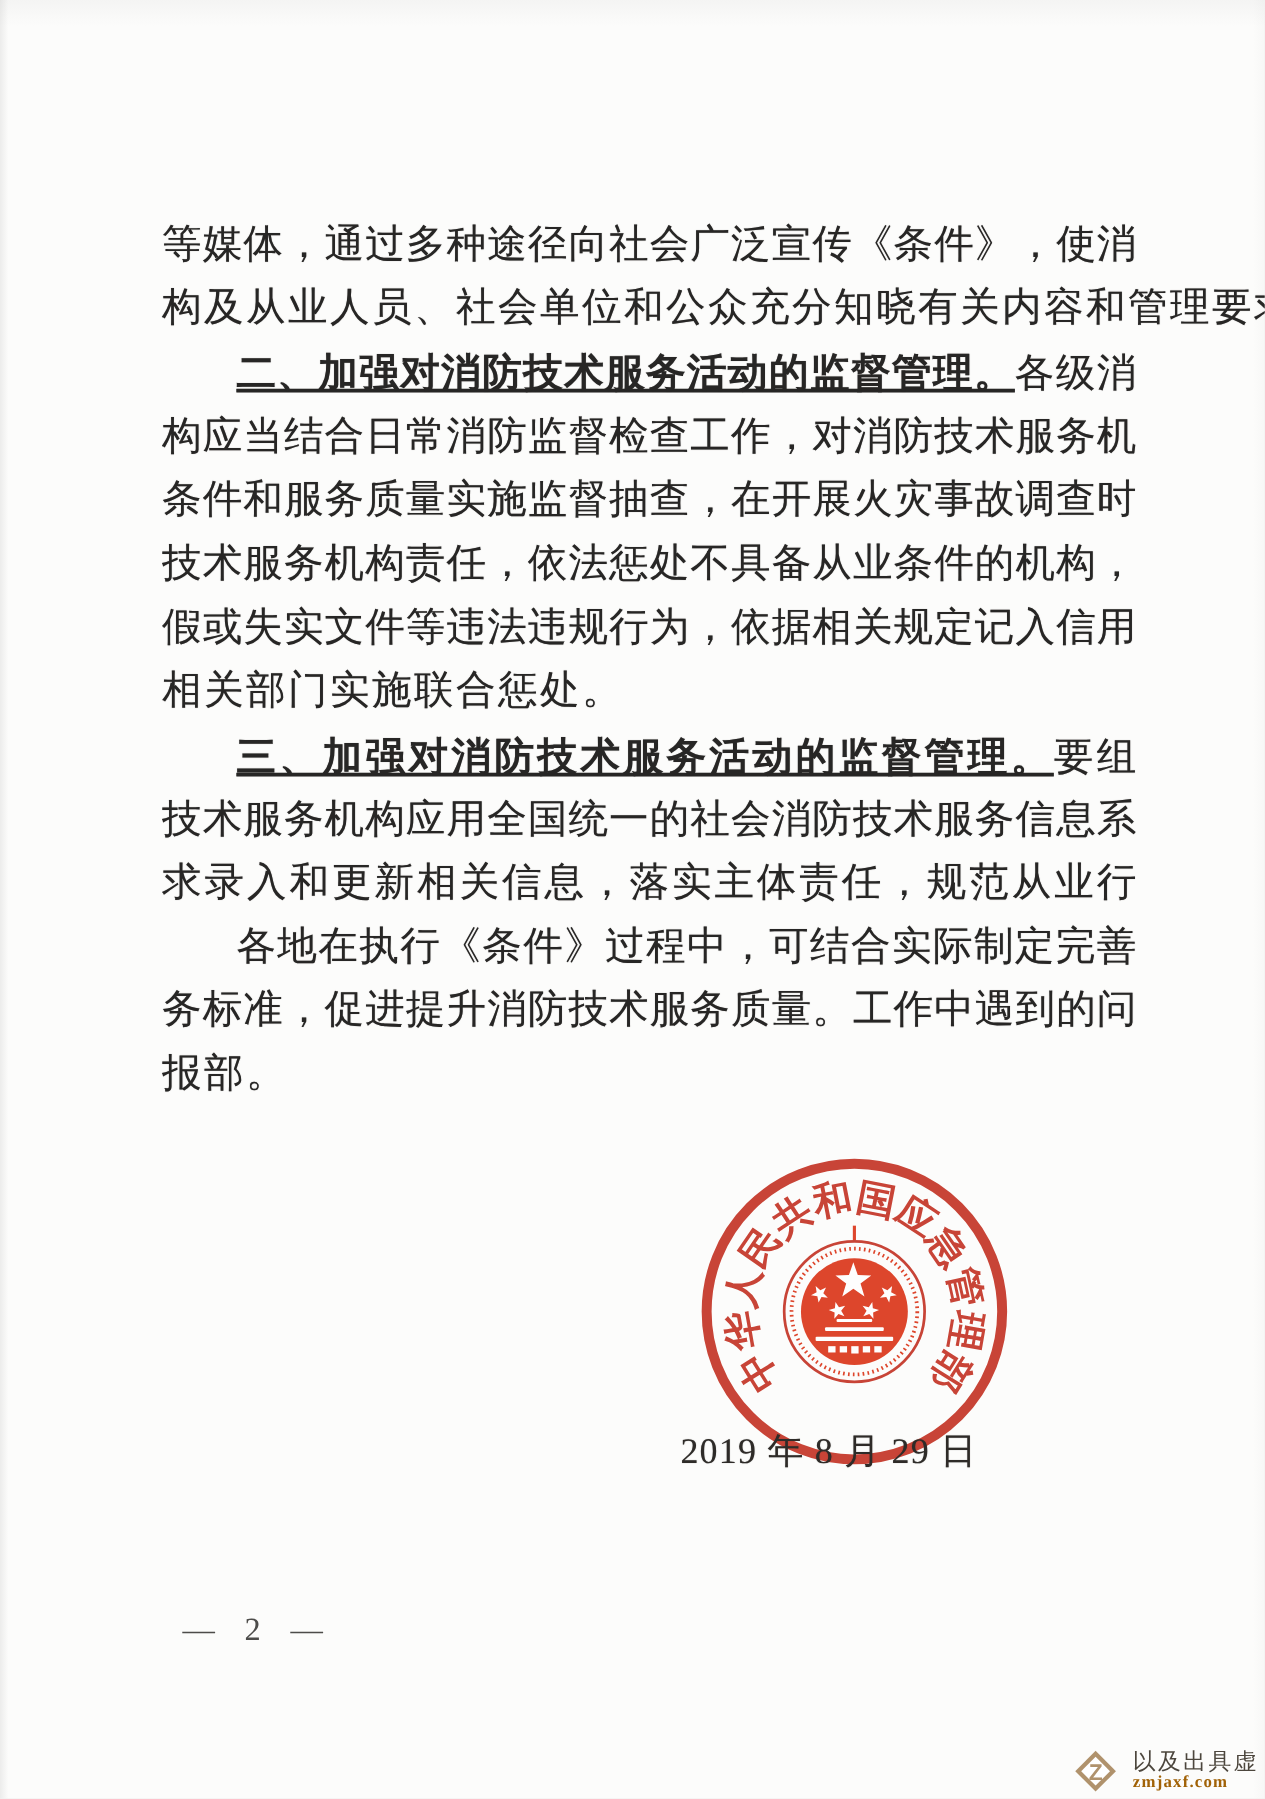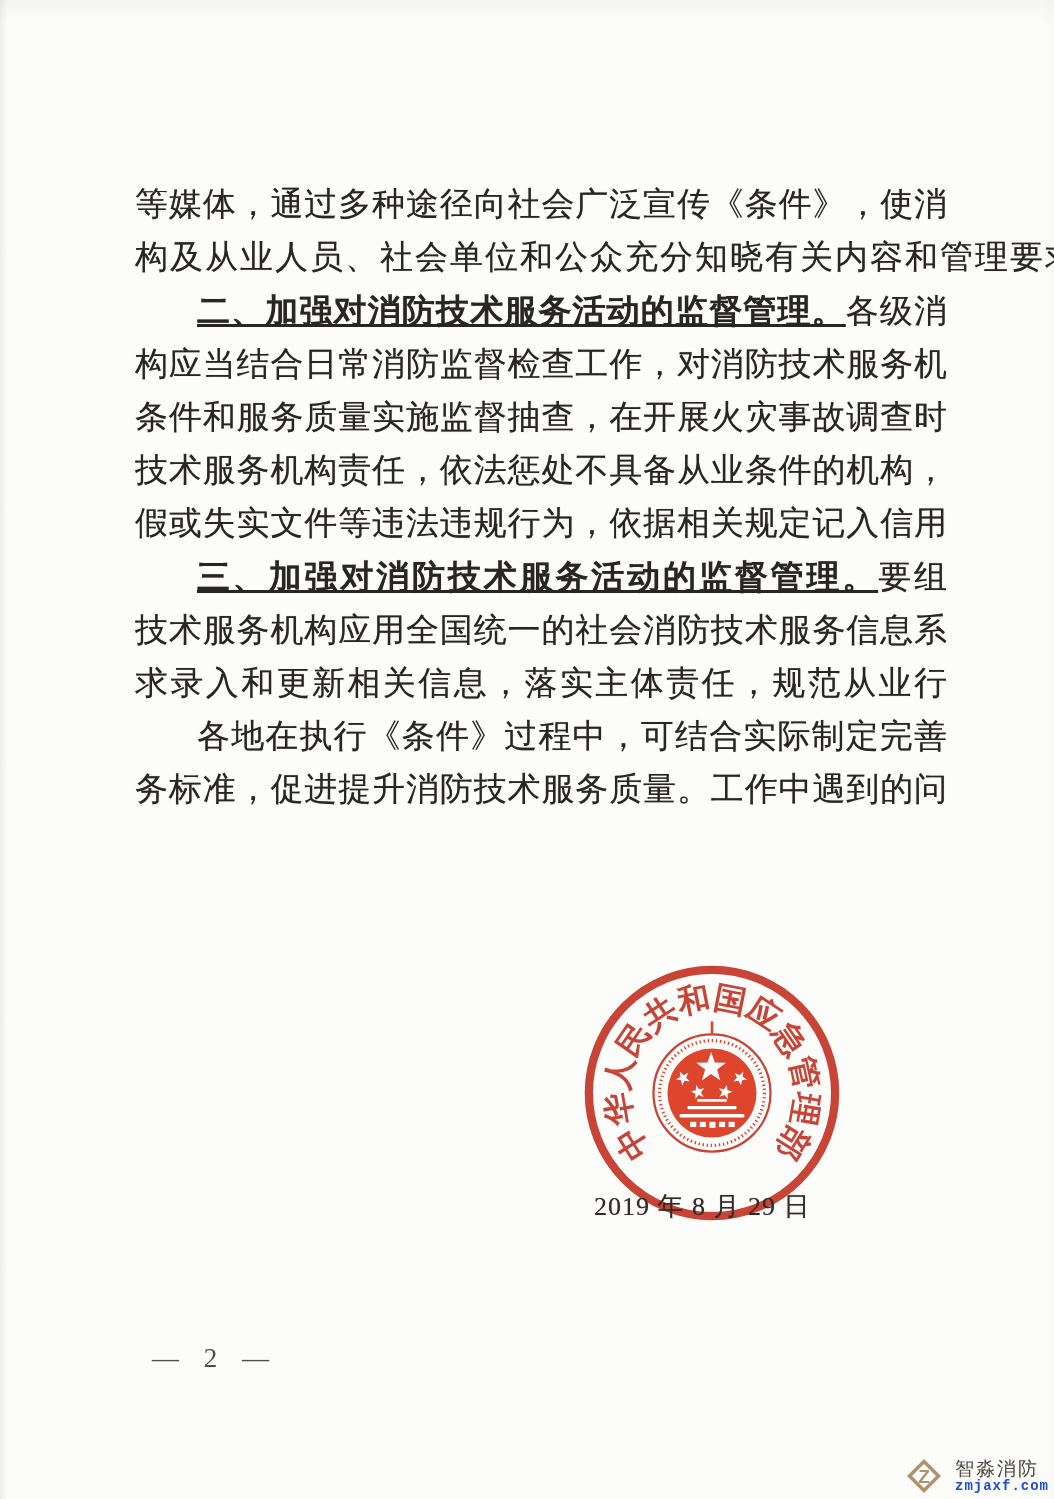--- a/index.html
+++ b/index.html
@@ -37,59 +37,61 @@
   .seal svg { display:block; width:100%; height:100%; }
   .ringtext text {
     font-family:"Liberation Serif","DejaVu Serif",serif;
     font-size:37px; font-weight:700; fill:var(--seal-red);
   }
   .issuer {
     position:absolute; left:630px; top:1136px; font-size:31px; letter-spacing:1px;
     color:#35322e; font-weight:600; text-shadow:0 0 1px rgba(55,50,45,.45);
   }
   .date {
-    position:absolute; left:594px; top:1189px; font-size:26px; letter-spacing:1px;
+    position:absolute; left:567px; top:1189px; font-size:30px; letter-spacing:1px;
     color:#2e2b28; text-shadow:0 0 .8px rgba(50,46,42,.5);
   }
   
   .pagenum {
     position:absolute; left:152px; top:1343px; font-size:27px;
     color:#4d4c4a; letter-spacing:9px;
   }
   
   .wm { position:absolute; right:5px; bottom:4px; display:flex; align-items:center; gap:5px; }
   .wm-logo { width:46px; height:38px; }
   .wm-text { display:flex; flex-direction:column; line-height:1.05; }
   .wm-brand {
     font-family:"Liberation Sans","DejaVu Sans",sans-serif;
     font-size:19px; color:#4c463d; letter-spacing:2px;
   }
   .wm-site {
-    font-family:Liberation Mono, monospace;
-    font-size:14px; font-weight:700; color:#1d4ed8; letter-spacing:1px;
+    font-family:Liberation Serif, serif;
+    font-size:14px; font-weight:700; color:#a16207; letter-spacing:1px;
   }
 </style>
 </head>
 <body>
 
 <div class="page">
 
   <div class="body-text">
     <div class="ln jt"><span>等媒体，通过多种途径向社会广泛宣传《条件》，使消防技术服务机</span></div>
     <div class="ln"><span>构及从业人员、社会单位和公众充分知晓有关内容和管理要求。</span></div>
     <div class="ln jt ind"><span class="hd">二、加强对消防技术服务活动的监督管理。</span><span>各级消防救援机</span></div>
     <div class="ln jt"><span>构应当结合日常消防监督检查工作，对消防技术服务机构的从业</span></div>
     <div class="ln jt"><span>条件和服务质量实施监督抽查，在开展火灾事故调查时倒查消防</span></div>
     <div class="ln jt"><span>技术服务机构责任，依法惩处不具备从业条件的机构，以及出具虚</span></div>
     <div class="ln jt"><span>假或失实文件等违法违规行为，依据相关规定记入信用记录，协同</span></div>
+    <div class="ln"><span>相关部门实施联合惩处。</span></div>
     <div class="ln jt ind"><span class="hd">三、加强对消防技术服务活动的监督管理。</span><span>要组织、指导消防</span></div>
     <div class="ln jt"><span>技术服务机构应用全国统一的社会消防技术服务信息系统，按要</span></div>
     <div class="ln jt"><span>求录入和更新相关信息，落实主体责任，规范从业行为，提高服务</span></div>
     <div class="ln jt ind"><span>各地在执行《条件》过程中，可结合实际制定完善消防技术服</span></div>
     <div class="ln jt"><span>务标准，促进提升消防技术服务质量。工作中遇到的问题请及时</span></div>
+    <div class="ln"><span>报部。</span></div>
   </div>
 
   <div class="seal">
     <svg viewBox="0 0 300 300" xmlns="http://www.w3.org/2000/svg">
       <defs>
         <polygon id="star5" points="0,-10 2.35,-3.24 9.51,-3.09 3.8,1.24 5.88,8.09 0,4 -5.88,8.09 -3.8,1.24 -9.51,-3.09 -2.35,-3.24"></polygon>
       </defs>
       <circle cx="150" cy="150" r="141" fill="none" stroke="var(--seal-red)" stroke-width="9.5"></circle>
       <g class="ringtext">
           <text x="150" y="54" text-anchor="middle" transform="rotate(-122 150 150)">中</text>
@@ -133,18 +135,18 @@
 
   <div class="wm">
     <svg class="wm-logo" viewBox="0 0 46 38" xmlns="http://www.w3.org/2000/svg">
       <g transform="translate(20,19) rotate(45)">
         <rect x="-12" y="-12" width="24" height="24" fill="var(--watermark-tan)"></rect>
         <rect x="-8.5" y="-8.5" width="17" height="17" fill="#ffffff"></rect>
       </g>
       <text x="20" y="26" text-anchor="middle" font-family="Liberation Sans, DejaVu Sans, sans-serif" font-size="19" font-weight="700" fill="var(--watermark-tan)">Z</text>
     </svg>
     <div class="wm-text">
-      <div class="wm-brand">智淼消防</div>
+      <div class="wm-brand">以及出具虚</div>
       <div class="wm-site">zmjaxf.com</div>
     </div>
   </div>
 
 </div>
 
 </body></html>

